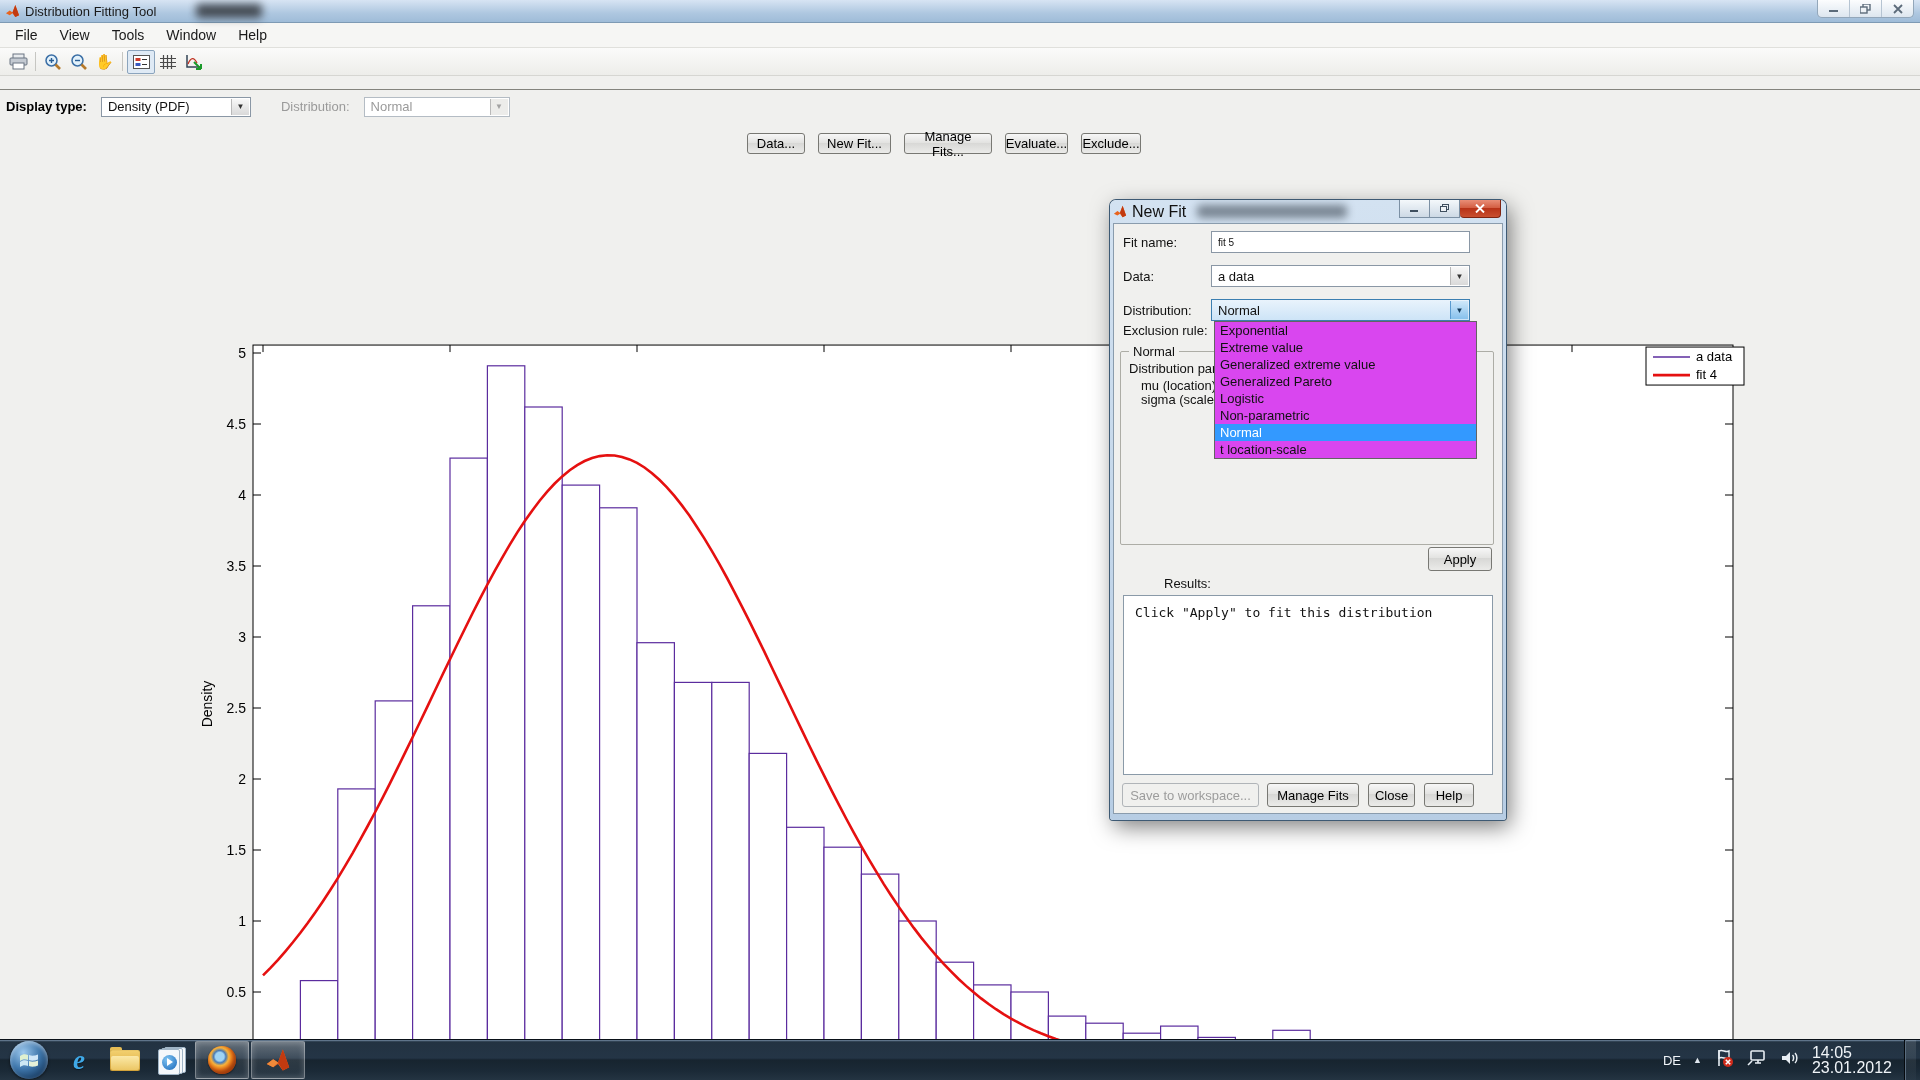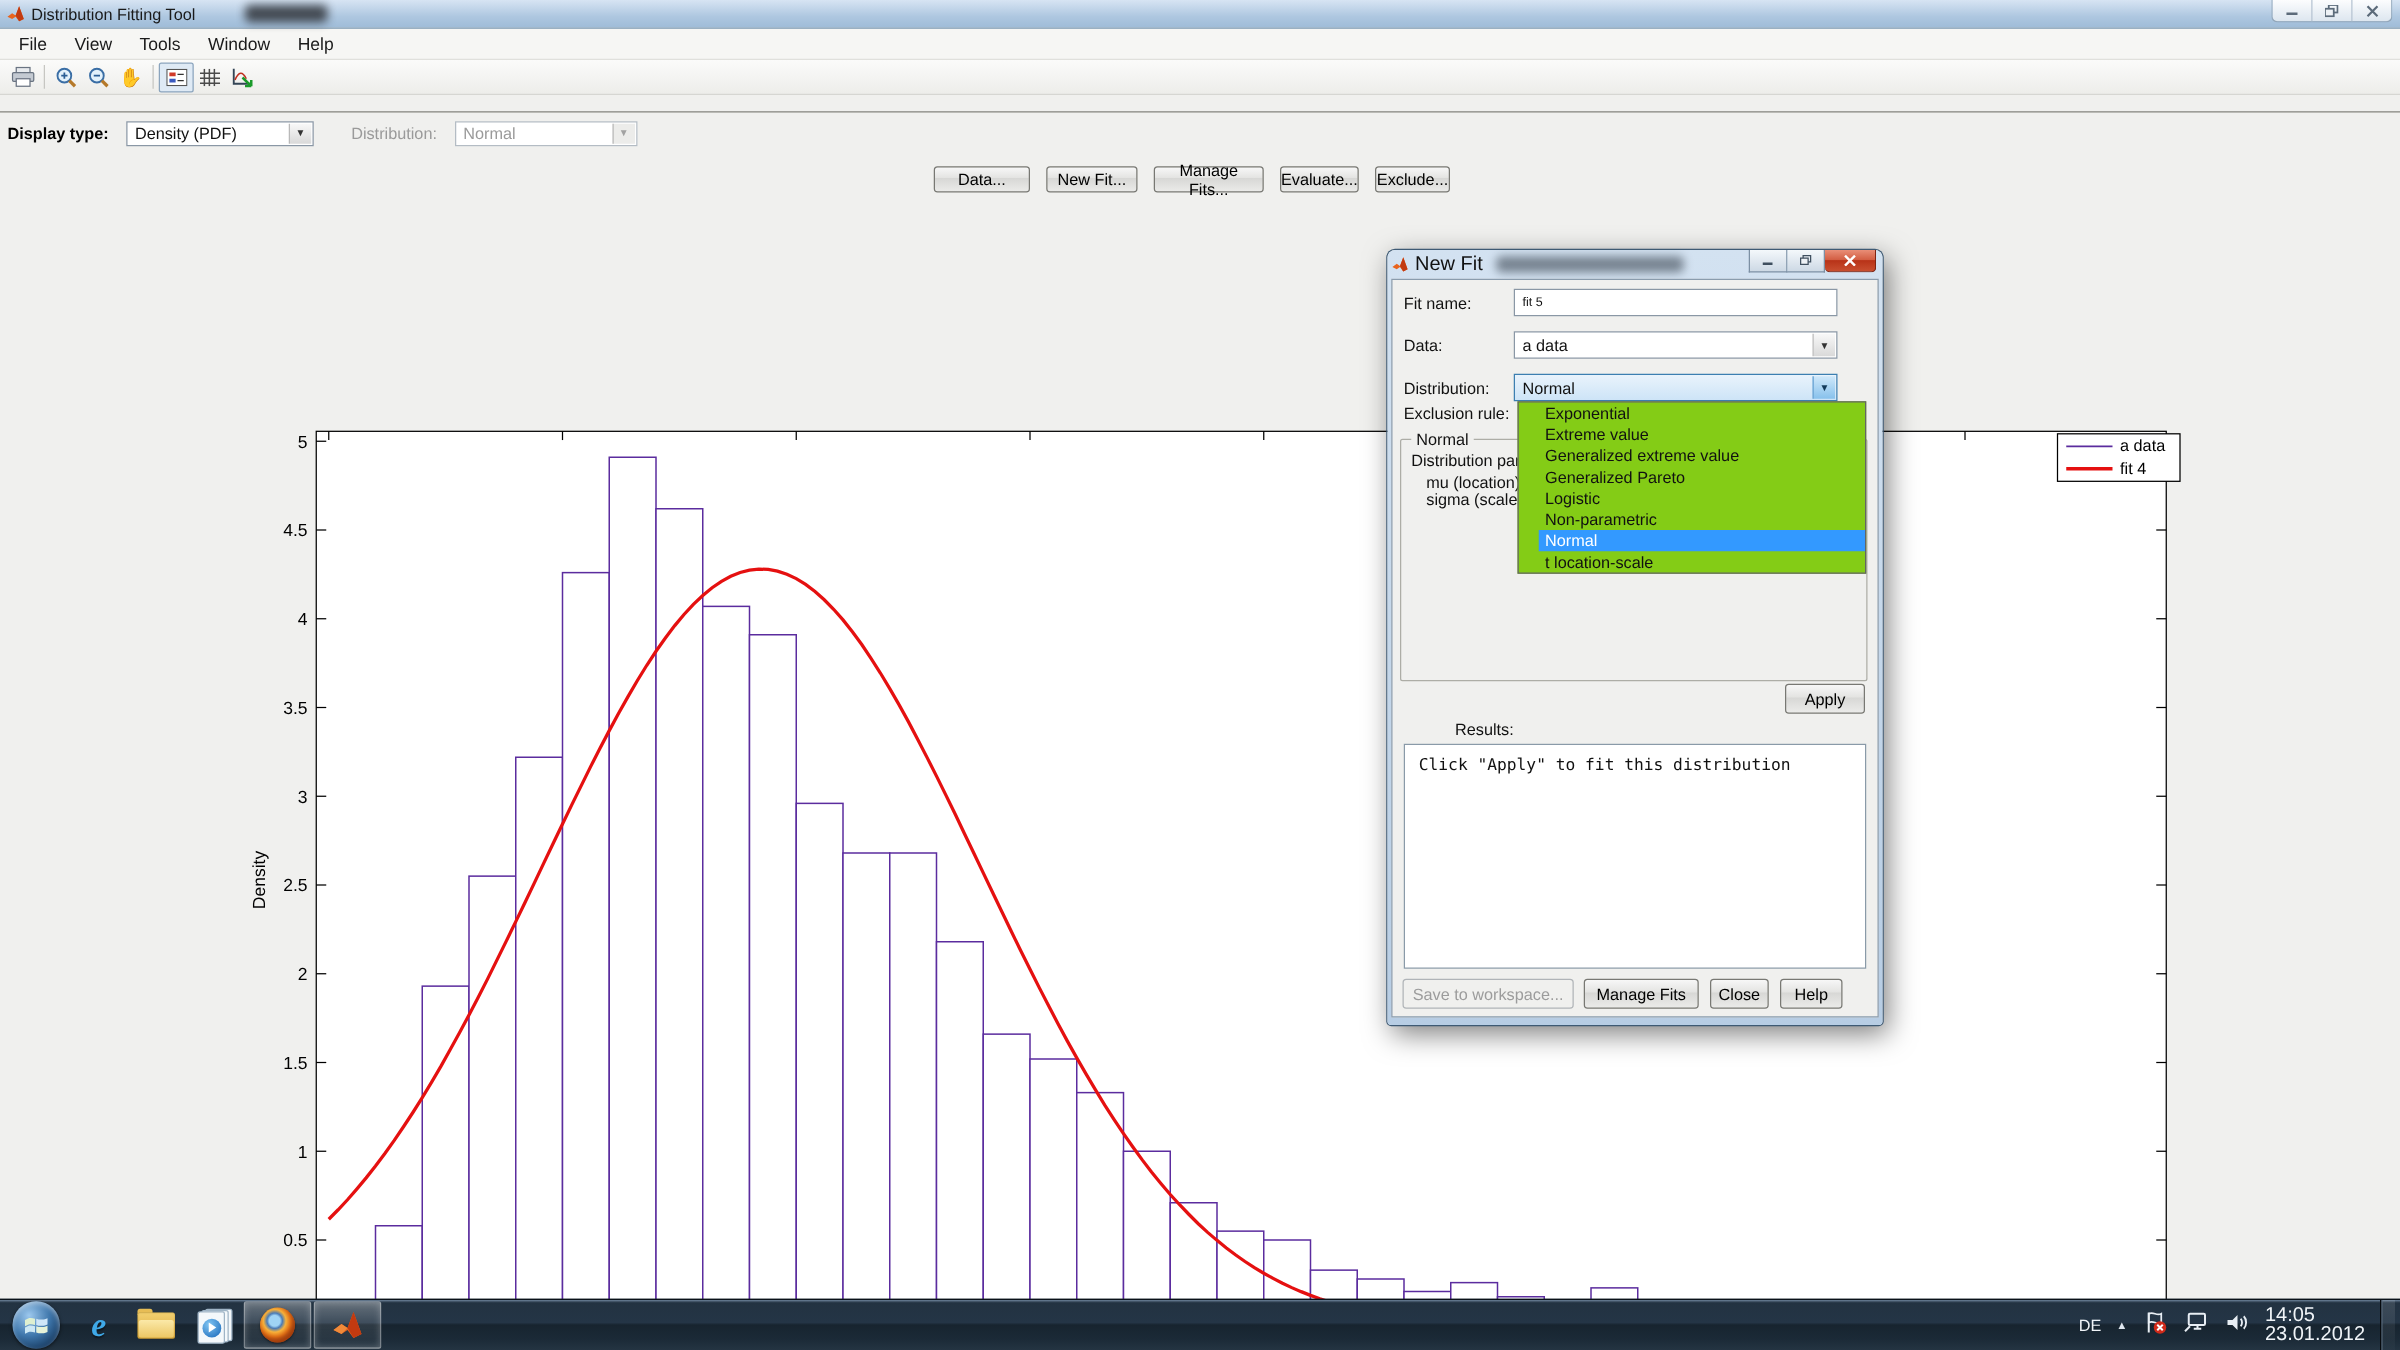--- a/index.html
+++ b/index.html
@@ -61,21 +61,21 @@
         background:linear-gradient(#f4f8fb,#cdd9e5);border:1px solid #7c90a4;border-top:none;color:#3f4f5f;}
   .dcap.mid{border-left:none;}
   .dcap.close{width:40px;background:linear-gradient(#e98e77,#d35f44 45%,#b83318 50%,#c94f30);
               border-color:#7e2412;border-left:none;border-radius:0 0 4px 4px;color:#fff;font-weight:bold;}
   .dlg-body{position:relative;background:#f0f0ee;border:1px solid #8a9cad;height:591px;box-sizing:border-box;font-size:13px;color:#111;}
   .abs{position:absolute;}
   .tinput{background:#fff;border:1px solid #8a97a5;height:22px;font-size:10px;
           padding-left:6px;display:flex;align-items:center;box-sizing:border-box;}
   .groupbox{border:1px solid #adada6;border-radius:2px;}
   .groupbox .glabel{position:absolute;top:-8px;left:8px;background:#f0f0ee;padding:0 4px;}
-  .popup{background:#84cc16;border:1px solid #646464;z-index:20;padding-left:16px;}
+  .popup{background:#d946ef;border:1px solid #646464;z-index:20;}
   .pop-item{height:17px;line-height:17px;padding-left:5px;font-size:13px;white-space:nowrap;}
   .pop-item.sel{background:#3399ff;color:#fff;}
   .results-box{background:#fff;border:1px solid #8a9aa8;}
   .mono{font-family:"DejaVu Sans Mono","Liberation Mono",monospace;font-size:13px;color:#111;}
 
   
   .taskbar{position:absolute;left:0;bottom:0;width:1920px;height:40px;z-index:30;
            background:linear-gradient(#4d6175,#31435546 6%,#243546 45%,#17242f 50%,#1b2a37 78%,#243442);
            background-color:#1d2c3a;display:flex;align-items:center;border-top:1px solid #0a1118;box-shadow:inset 0 1px 0 #5f748a;}
   .orb{width:38px;height:38px;border-radius:50%;margin:0 8px 0 10px;position:relative;
@@ -319,21 +319,21 @@
           <text x="999.7800000000001" y="1093" text-anchor="middle" font-size="14" fill="#000">Data</text>
           <text transform="translate(212,689.024) rotate(-90)" text-anchor="middle" font-size="14" fill="#000">Density</text>
           <rect x="1646" y="332.048" width="98" height="38" fill="#fff" stroke="#000"></rect>
           <line x1="1653" y1="342.048" x2="1690" y2="342.048" stroke="#5b2c9e" stroke-width="1.4"></line>
           <text x="1696" y="346.048" font-size="13" fill="#000">a data</text>
           <line x1="1653" y1="360.048" x2="1690" y2="360.048" stroke="#e51010" stroke-width="2.8"></line>
           <text x="1696" y="364.048" font-size="13" fill="#000">fit 4</text>
         </svg>
 
       <div class="topbuttons">
-        <button class="wbtn" style="width:77px">Data...</button>
+        <button class="wbtn" style="width:58px">Data...</button>
         <button class="wbtn" style="width:73px">New Fit...</button>
         <button class="wbtn" style="width:88px">Manage Fits...</button>
         <button class="wbtn" style="width:63px">Evaluate...</button>
         <button class="wbtn" style="width:60px">Exclude...</button>
       </div>
     </div>
   </div>
 
   <div class="dialog">
     <div class="dlg-titlebar">

